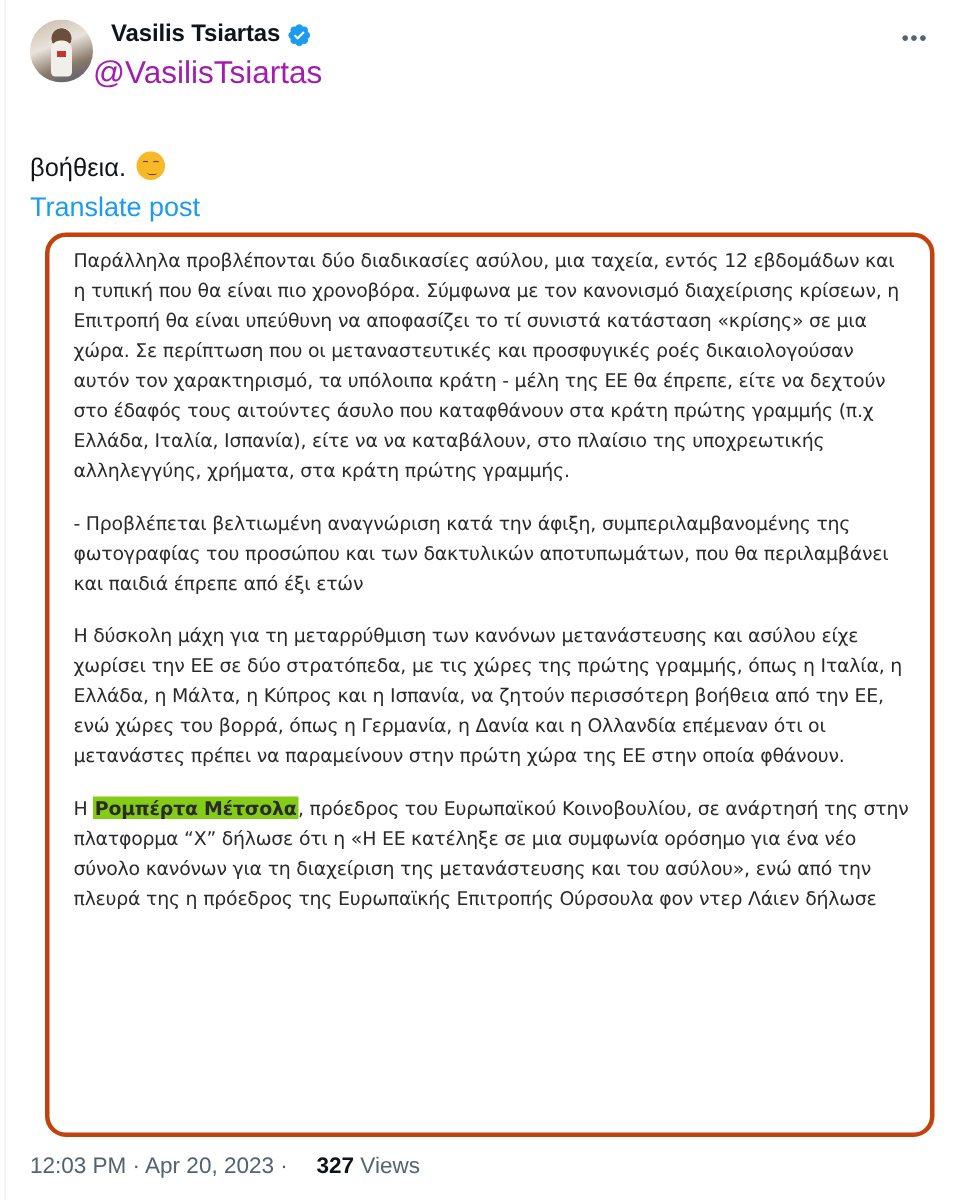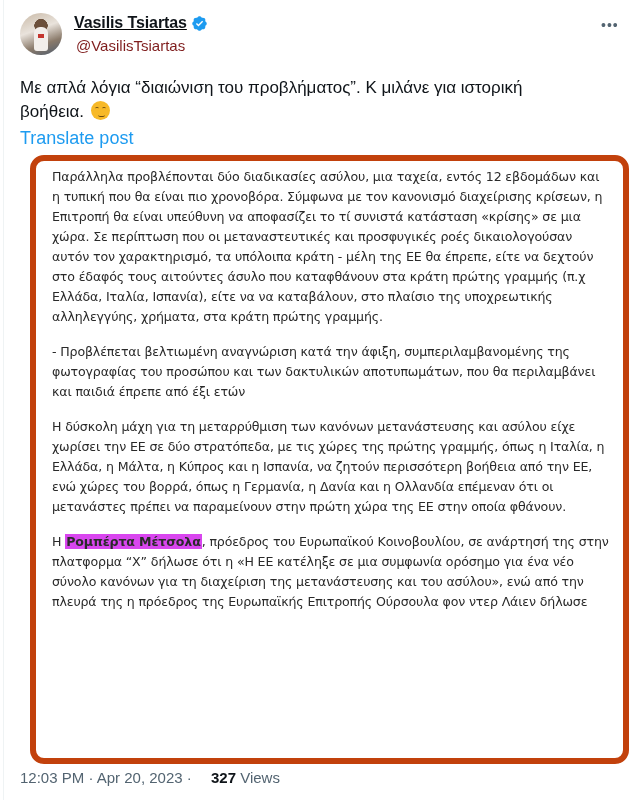--- a/index.html
+++ b/index.html
@@ -3,35 +3,35 @@
 <meta charset="utf-8">
 <style>
   html, body { margin:0; padding:0; }
   body { width:636px; height:800px; background:#ffffff; position:relative; overflow:hidden; font-family:"Liberation Sans", sans-serif; }
   .left-rule { position:absolute; left:3px; top:0; width:1px; height:800px; background:#eff3f4; }
   .avatar { position:absolute; left:20px; top:13px; width:42px; height:42px; border-radius:50%; overflow:hidden;
     background: radial-gradient(circle at 50% 30%, #6b4f3a 0 18%, transparent 19%),
                 linear-gradient(160deg, #c9b9a6 0%, #e9e3dc 40%, #8a7a6a 70%, #4a5a6e 100%); }
   .avatar .fig { position:absolute; left:14px; top:14px; width:14px; height:24px; background:#f2eeea; border-radius:6px 6px 3px 3px; }
   .avatar .fig2 { position:absolute; left:18px; top:21px; width:6px; height:4px; background:#c4362f; }
-  .name-row { position:absolute; left:74px; top:14px; display:flex; align-items:center;text-decoration:underline; }
+  .name-row { position:absolute; left:74px; top:14px; display:flex; align-items:center; }
   .display-name { font-weight:bold; font-size:16px; color:#0f1419; letter-spacing:-0.1px; }
   .verified { margin-left:4px; width:17px; height:17px; }
-  .handle { position:absolute; left:76px; top:37px; font-size:15px; color:#7f1d1d; }
+  .handle { position:absolute; left:62px; top:37px; font-size:21px; color:#a21caf; }
   .more { position:absolute; left:601px; top:20px; font-size:14px; color:#536471; letter-spacing:1px; line-height:10px; }
   .tweet-text { position:absolute; left:20px; top:76px; width:590px; font-size:17px; line-height:24px; color:#0f1419; }
   .emoji { display:inline-block; width:19px; height:19px; border-radius:50%; background:#f7b928; vertical-align:-3px; position:relative; margin-left:2px; }
   .emoji:before { content:""; position:absolute; left:4px; top:6px; width:4px; height:2px; border-top:1.5px solid #6b4a12; border-radius:50% 50% 0 0; }
   .emoji:after { content:""; position:absolute; left:11px; top:6px; width:4px; height:2px; border-top:1.5px solid #6b4a12; border-radius:50% 50% 0 0; }
   .emoji .mouth { position:absolute; left:7px; top:12px; width:7px; height:3px; border-bottom:1.5px solid #6b4a12; border-radius:0 0 50% 50%; }
   .translate { position:absolute; left:20px; top:128px; font-size:18px; color:#1d9bf0; }
-  .card { position:absolute; left:30px; top:155px; width:587px; height:597px; border:6px solid #c2410c; border-radius:14px; overflow:hidden; background:#ffffff; }
+  .card { position:absolute; left:30px; top:155px; width:587px; height:597px; border:3px solid #c2410c; border-radius:14px; overflow:hidden; background:#ffffff; }
   .card-body { position:absolute; left:16px; top:6px; width:560px; font-family:"DejaVu Sans", sans-serif; font-size:12.6px; line-height:20px; color:#2a2a2a; letter-spacing:-0.15px; }
   .para { margin:0 0 15px 0; white-space:pre; }
-  .hl { background:#d946ef; font-weight:bold; padding:0 1px; }
+  .hl { background:#84cc16; font-weight:bold; padding:0 1px; }
   .meta { position:absolute; left:20px; top:769px; font-size:15px; color:#536471; }
   .meta b { color:#0f1419;margin-left:15px; }
 </style>
 </head>
 <body>
 
 <div class="left-rule"></div>
 
 <div class="avatar">
   <div class="fig"></div>
@@ -43,21 +43,21 @@
   <svg class="verified" viewBox="0 0 24 24">
     <path fill="#1d9bf0" d="M22.25 12c0-1.43-.88-2.67-2.19-3.34.46-1.39.2-2.9-.81-3.91s-2.52-1.27-3.91-.81c-.66-1.31-1.91-2.19-3.34-2.19s-2.67.88-3.33 2.19c-1.4-.46-2.91-.2-3.92.81s-1.26 2.52-.8 3.91c-1.31.67-2.2 1.91-2.2 3.34s.89 2.67 2.2 3.34c-.46 1.39-.21 2.9.8 3.91s2.52 1.26 3.91.81c.67 1.31 1.91 2.19 3.34 2.19s2.68-.88 3.34-2.19c1.39.45 2.9.2 3.91-.81s1.27-2.52.81-3.91c1.31-.67 2.19-1.91 2.19-3.34z"></path>
     <path fill="#ffffff" d="M10.54 16.2l-3.6-3.6 1.42-1.41 2.18 2.18 5.18-5.18 1.42 1.41z"></path>
   </svg>
 </div>
 <div class="handle">@VasilisTsiartas</div>
 
 <div class="more">•••</div>
 
 <div class="tweet-text">
-  <span>Με απλά λόγια “διαιώνιση του προβλήματος”. Κ μιλάνε για ιστορική</span><br>
+  <br>
   <span>βοήθεια.</span>
   <span class="emoji"><span class="mouth"></span></span>
 </div>
 
 <div class="translate">Translate post</div>
 
 <div class="card">
   <div class="card-body">
     <p class="para">Παράλληλα προβλέπονται δύο διαδικασίες ασύλου, μια ταχεία, εντός 12 εβδομάδων και
 η τυπική που θα είναι πιο χρονοβόρα. Σύμφωνα με τον κανονισμό διαχείρισης κρίσεων, η

